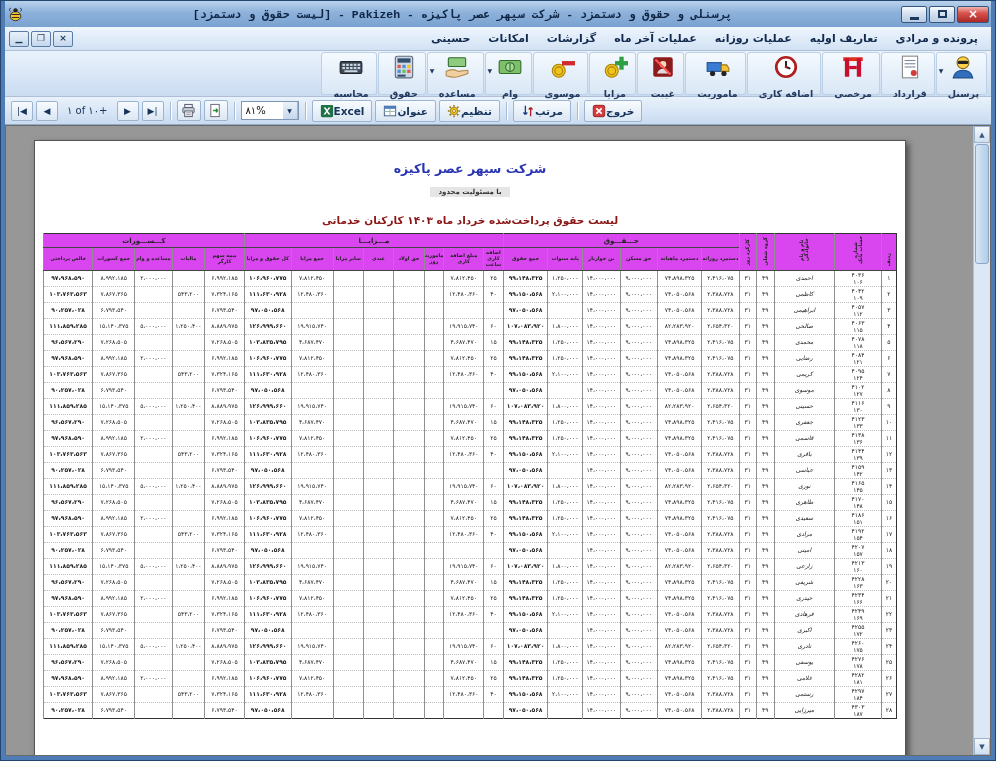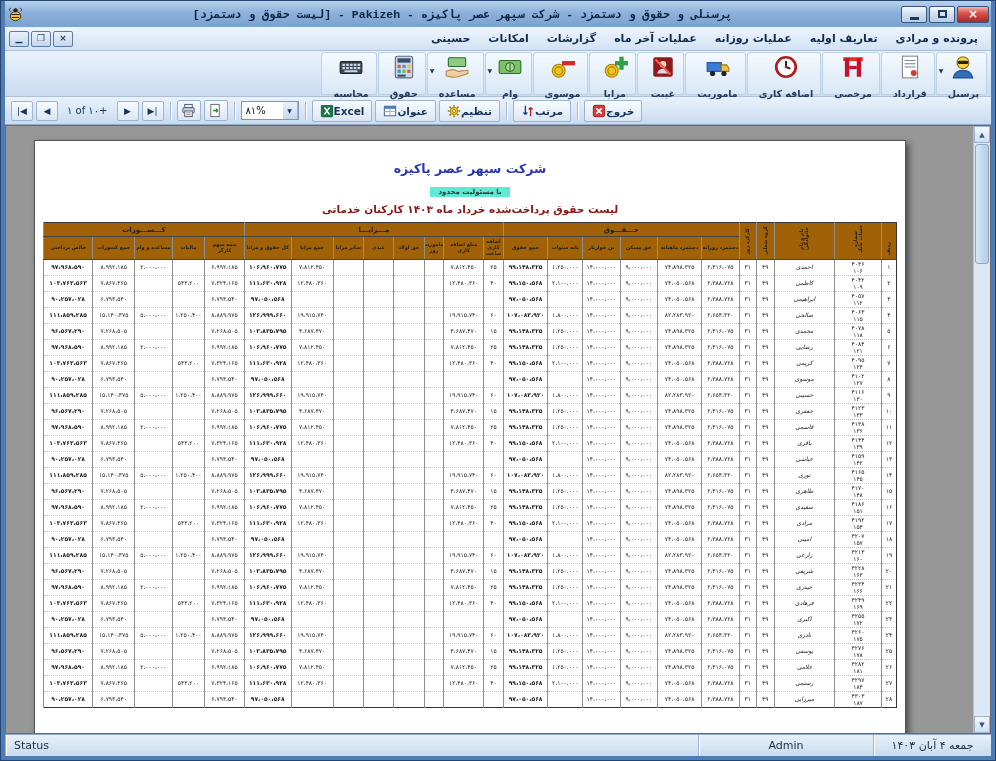--- a/index.html
+++ b/index.html
@@ -58,25 +58,25 @@
   .content{flex:1;position:relative;background:#979797;border:1px solid #6a6a6a;overflow:hidden;}
   .vscroll{position:absolute;top:0;bottom:0;right:0;width:17px;background:#dce8f5;border-left:1px solid #aebfd6;
            display:flex;flex-direction:column;}
   .scr-btn{height:17px;background:linear-gradient(#f3f8fd,#cfdfF0);border:1px solid #9db4cf;
            display:flex;align-items:center;justify-content:center;font-size:7px;color:#35567e;}
   .scr-thumb{height:120px;margin:1px;background:linear-gradient(90deg,#d7e6f5,#b3cce6);border:1px solid #8aa6c8;border-radius:3px;}
   .page{position:absolute;left:28px;top:14px;width:872px;height:684px;background:#fff;border:1px solid #555;
         box-shadow:3px 3px 6px rgba(0,0,0,.5);padding:20px 8px 4px 8px;overflow:hidden;direction:rtl;}
   .rep-company{text-align:center;font-size:12.5px;font-weight:bold;color:#2a35b2;}
   .rep-sub-wrap{text-align:center;margin-top:3px;}
-  .rep-sub{display:inline-block;font-size:7px;font-weight:bold;color:#333;background:#5eead4;padding:1px 8px;}
-  .rep-title{text-align:center;font-size:10.5px;font-weight:bold;color:#8a1616;margin-top:5px;}
+  .rep-sub{display:inline-block;font-size:7px;font-weight:bold;color:#333;background:#e5e5e5;padding:1px 8px;}
+  .rep-title{text-align:center;font-size:10.5px;font-weight:bold;color:#8a1616;margin-top:16px;}
   table.rep{width:100%;border-collapse:collapse;table-layout:fixed;margin-top:7px;border:1px solid #333;}
   table.rep th,table.rep td{border-left:1px solid #8f8f8f;overflow:hidden;}
-  table.rep thead th{border-bottom:1px solid #444;background:#a16207;color:#222;padding:0;}
+  table.rep thead th{border-bottom:1px solid #444;background:#d946ef;color:#222;padding:0;}
   .th-group{font-size:7px;font-weight:bold;height:13px;}
   .th-sub{font-size:5px;font-weight:bold;height:21px;line-height:1.15;padding:1px;}
   .th-rot{vertical-align:bottom;}
   .th-rot span{display:inline-block;writing-mode:vertical-rl;transform:rotate(180deg);font-size:5px;max-height:32px;
                overflow:hidden;line-height:1;}
   table.rep tbody td{height:16px;font-size:6px;text-align:center;color:#1a1a1a;padding:0 1px;line-height:1.15;
                      border-top:1px dotted #bdbdbd;}
   td.c-account{white-space:pre-line;font-size:5.5px;}
   td.c-name{font-style:italic;text-align:right;padding-right:2px;font-size:6px;color:#222;}
   td.c-net,td.c-total,td.c-sumh{font-weight:bold;}
@@ -1188,19 +1188,14 @@
       </table>
     </div>
     <div class="vscroll">
       <span class="scr-btn">▲</span>
       <span class="scr-thumb"></span>
       <span style="flex:1"></span>
       <span class="scr-btn">▼</span>
     </div>
   </div>
 
-  <div class="statusbar">
-    <span class="status-cell status-main">Status</span>
-    <span class="status-cell status-user">Admin</span>
-    <span class="status-cell status-date">جمعه ۴ آبان ۱۴۰۳</span>
-  </div>
 
 </div>
 
 </body></html>

